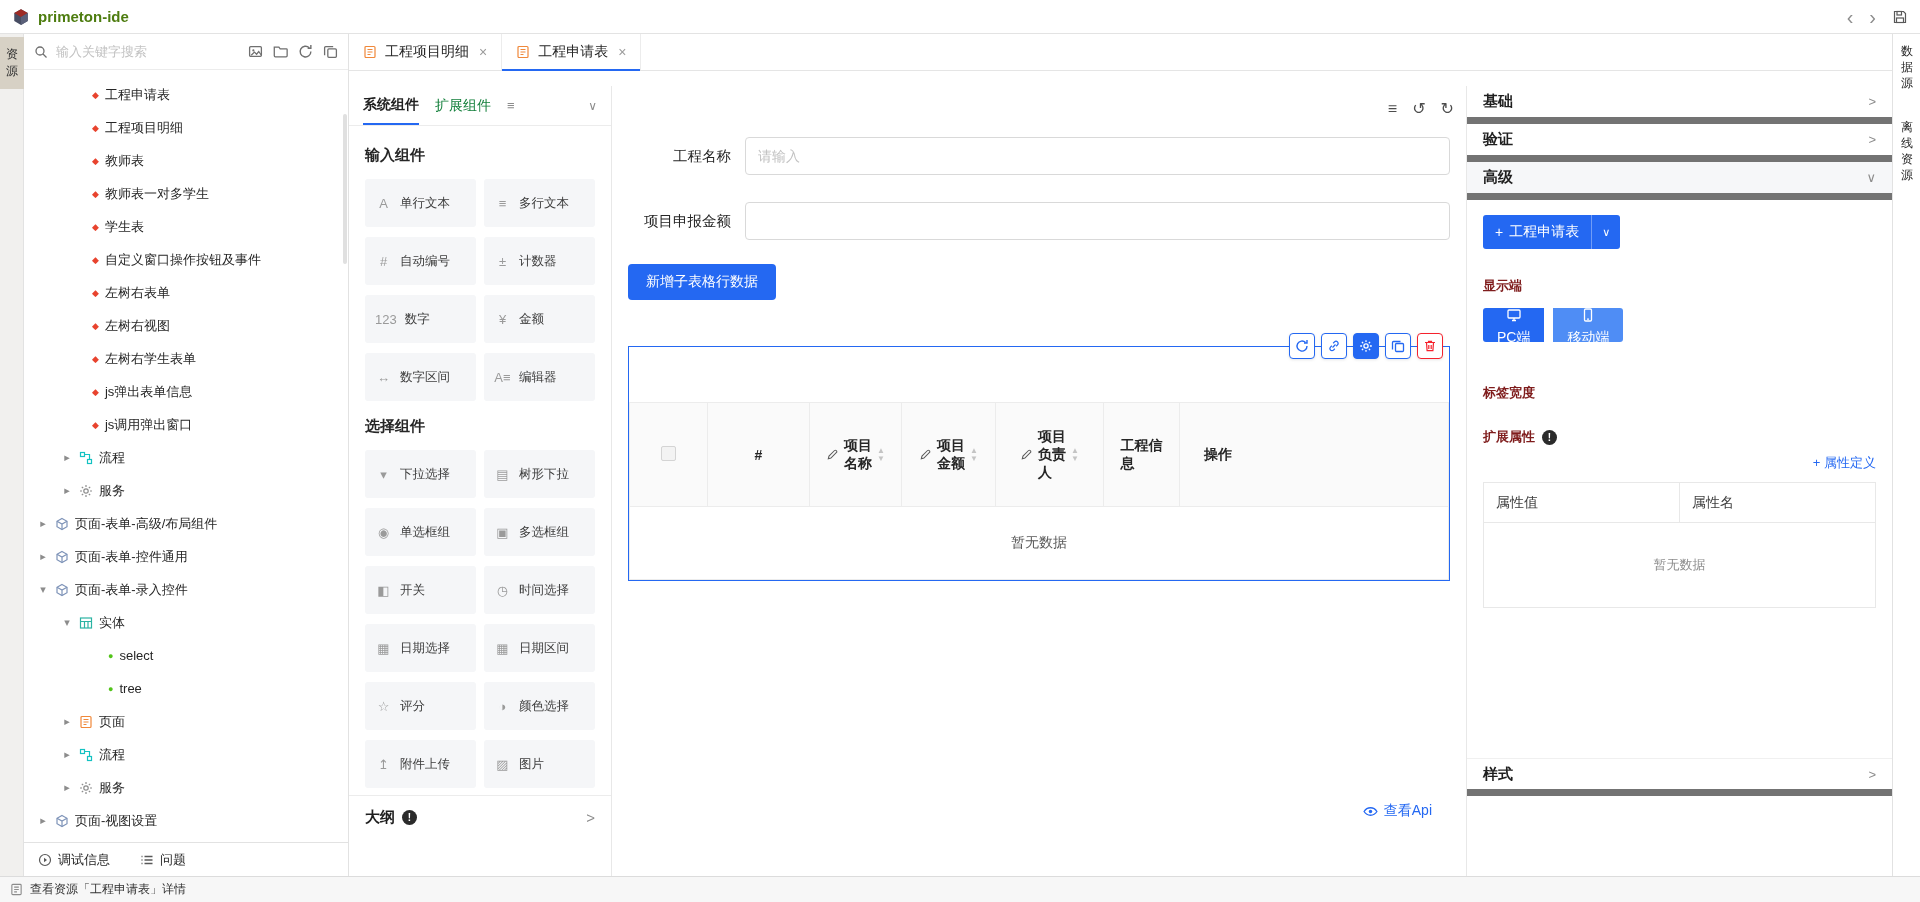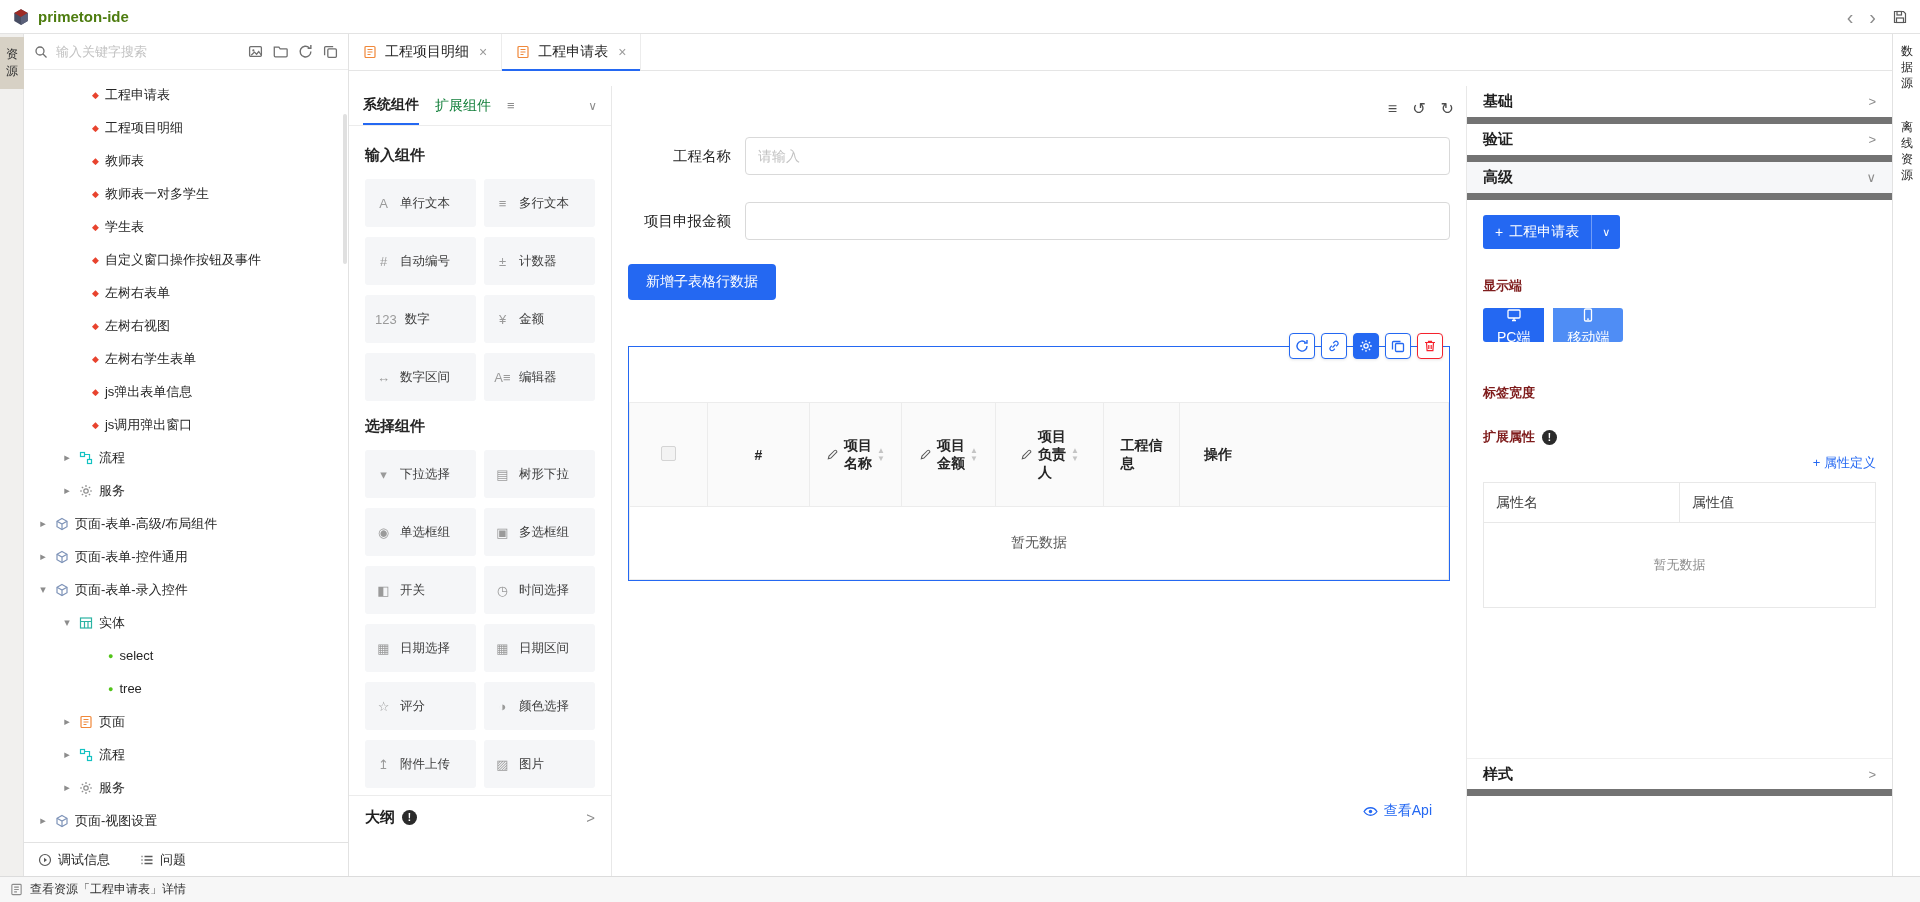--- a/index.html
+++ b/index.html
@@ -769,22 +769,22 @@
         <div class="prop-label lw-label">标签宽度</div>
 
         <div class="ext-head">
           <span class="prop-label">扩展属性</span>
           <span class="info-dot">!</span>
         </div>
         <div class="def-link"><span>+</span> <span>属性定义</span></div>
 
         <div class="ext-table">
           <div class="ext-thead">
+            <div class="ext-th">属性值</div>
             <div class="ext-th">属性名</div>
-            <div class="ext-th">属性值</div>
           </div>
           <div class="ext-empty">暂无数据</div>
         </div>
       </div>
 
       <div class="prop-section style-section">
         <span>样式</span>
         <span class="chev">&gt;</span>
       </div>
     </div>

